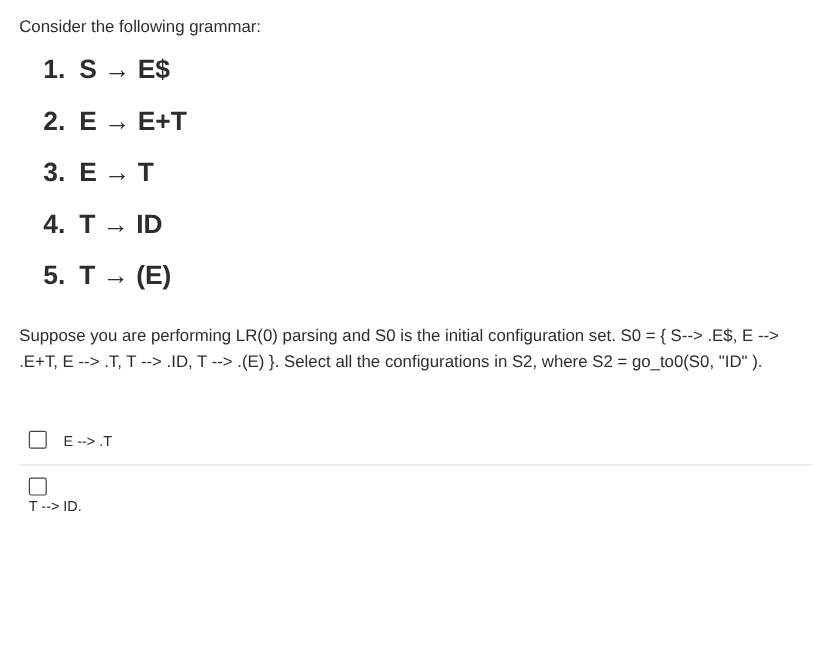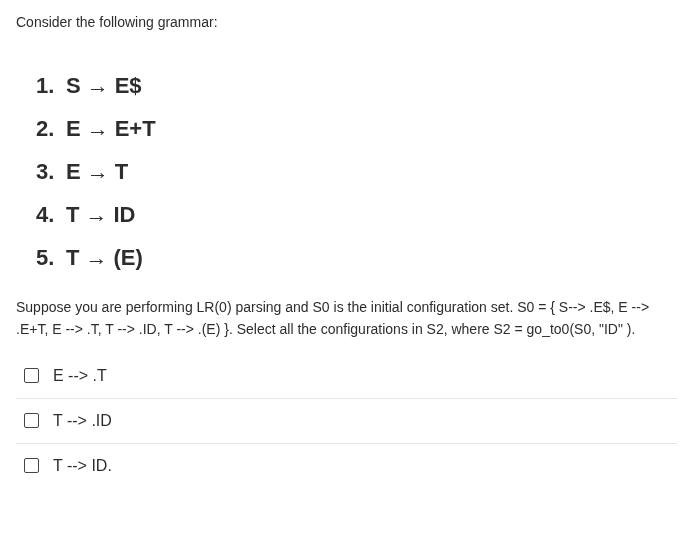--- a/index.html
+++ b/index.html
@@ -6,21 +6,21 @@
       font-family: Arial, Helvetica, sans-serif;
       font-size: 14px;
       color: #2d2d2d;
       margin: 0;
       padding: 12px 16px;
       width: 693px;
       box-sizing: border-box;
       line-height: 1.5;
     }
     .intro {
-      margin-bottom: 36px;
+      margin-bottom: 8px;
       font-size: 14px;
     }
     .grammar {
       margin-left: 20px;
       margin-bottom: 22px;
     }
     .grammar-item {
       font-size: 22px;
       font-weight: 600;
       margin-bottom: 10px;
@@ -30,32 +30,32 @@
     .grammar-num {
       min-width: 30px;
     }
     .arrow {
       display: inline-block;
       margin: 0 6px;
       font-weight: bold;
     }
     .question {
       font-size: 14px;
-      margin-bottom: 13px;
+      margin-bottom: 36px;
       line-height: 1.6;
     }
     .option {
       display: flex;
-      align-items: center;
       padding: 10px 8px;
       border-bottom: 1px solid #e5e5e5;
-      font-size: 16px;
+      font-size: 12px;
     }
     .option:last-child {
       border-bottom: none;
+      flex-direction: column;
     }
     .checkbox {
       width: 15px;
       height: 15px;
       border: 1.5px solid #444;
       border-radius: 2px;
       margin-right: 14px;
       flex-shrink: 0;
       box-sizing: border-box;
     }
@@ -100,19 +100,15 @@
 
 <div class="question">Suppose you are performing LR(0) parsing and S0 is the initial configuration set. S0 = { S--&gt; .E$, E --&gt; .E+T, E --&gt; .T, T --&gt; .ID, T --&gt; .(E) }. Select all the configurations in S2, where S2 = go_to0(S0, "ID" ).</div>
 
 <div>
   <div class="option">
     <div class="checkbox"></div>
     <span>E --&gt; .T</span>
   </div>
   <div class="option">
     <div class="checkbox"></div>
-    <span>T --&gt; .ID</span>
-  </div>
-  <div class="option">
-    <div class="checkbox"></div>
     <span>T --&gt; ID.</span>
   </div>
 </div>
 
 </body></html>

